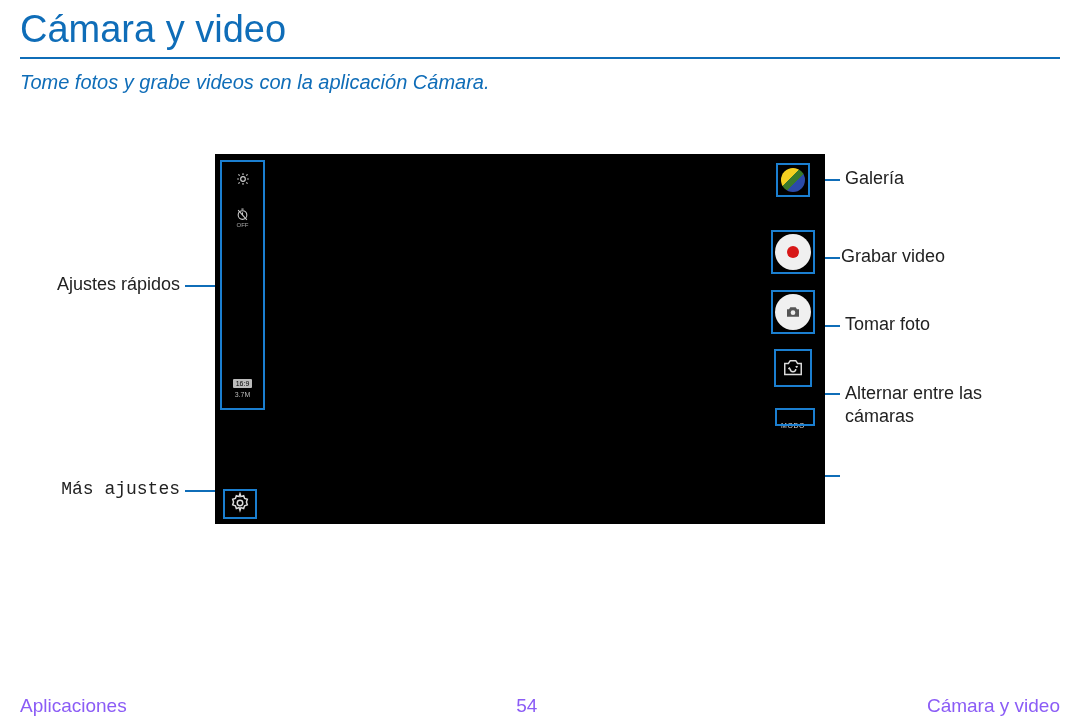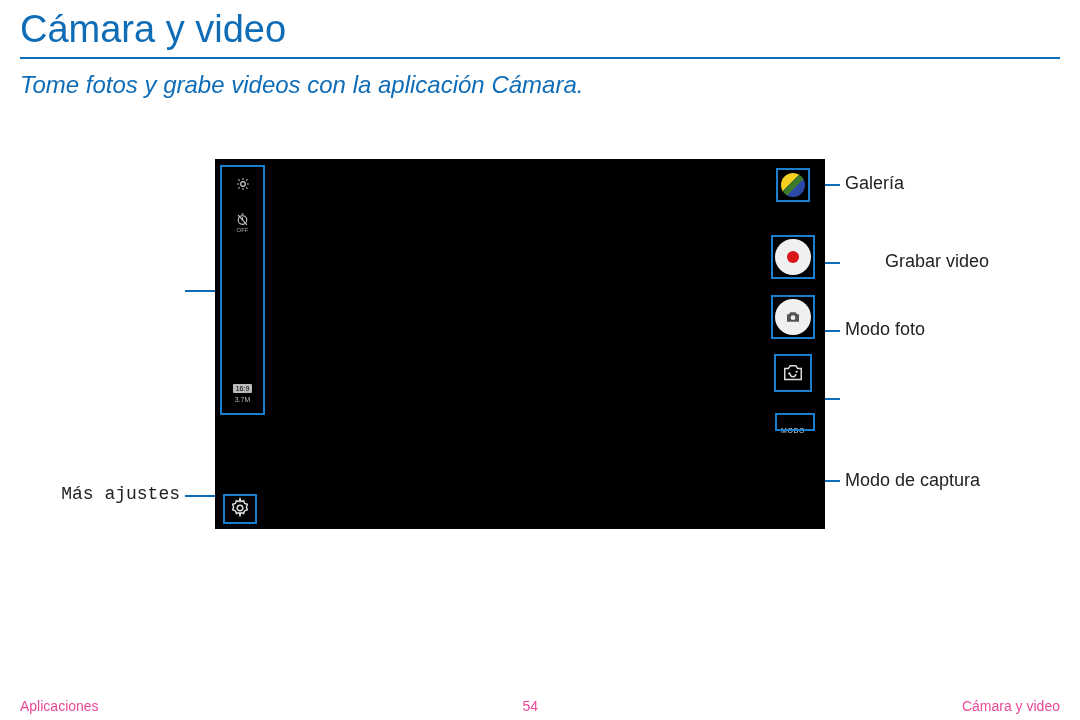--- a/index.html
+++ b/index.html
@@ -18,21 +18,21 @@
     font-size: 38px;
     font-weight: 400;
     color: #0f6db8;
   }
   .hr {
     height: 2px;
     background: #0f6db8;
     margin: 0 20px 12px 20px;
   }
   .subtitle {
-    font-size: 24px;
+    font-size: 20px;
     font-style: italic;
     color: #0f6db8;
     padding: 0 20px 30px 20px;
   }
   .diagram {
     position: relative;
     width: 100%;
     height: 460px;
   }
   .device {
@@ -171,52 +171,53 @@
   .footer {
     position: absolute;
     bottom: 0;
     left: 0;
     right: 0;
     height: 28px;
     display: flex;
     align-items: center;
     justify-content: space-between;
     padding: 0 20px;
-    font-size: 14px;
-    color: #ec4899;
+    font-size: 19px;
+    color: #8b5cf6;
   }
 </style>
 </head>
 <body>
 
 <div class="header">
   <div class="title">Cámara y video</div>
 </div>
 <div class="hr"></div>
 <div class="subtitle">Tome fotos y grabe videos con la aplicación Cámara.</div>
 
 <div class="diagram">
 
+  <div class="label label-left" style="left:20px; top:150px; width:160px;">Ajustes rápidos</div>
   <div class="leader" style="left:185px; top:161px; width:35px;"></div>
 
   <div class="label label-left" style="left:20px; top:355px; width:160px;font-family:Liberation Mono, monospace;">Más ajustes</div>
   <div class="leader" style="left:185px; top:366px; width:38px;"></div>
 
   <div class="label" style="left:845px; top:44px;">Galería</div>
   <div class="leader" style="left:815px; top:55px; width:25px;"></div>
 
-  <div class="label" style="left:885px; top:122px;">Grabar video</div>
+  <div class="label" style="left:841px; top:122px;">Grabar video</div>
   <div class="leader" style="left:815px; top:133px; width:25px;"></div>
 
-  <div class="label" style="left:845px; top:190px;">Modo foto</div>
+  <div class="label" style="left:845px; top:190px;">Tomar foto</div>
   <div class="leader" style="left:815px; top:201px; width:25px;"></div>
 
+  <div class="label" style="left:845px; top:258px; width:160px; line-height:1.25;">Alternar entre las cámaras</div>
   <div class="leader" style="left:815px; top:269px; width:25px;"></div>
 
-  <div class="label" style="left:845px; top:340px; width:160px; line-height:1.25;">Modo de captura</div>
   <div class="leader" style="left:815px; top:351px; width:25px;"></div>
 
   <div class="device">
 
     <div class="qs-box">
       <div class="qs-item">
         <svg width="14" height="14" viewBox="0 0 24 24" fill="none" stroke="#ccc" stroke-width="2">
           <circle cx="12" cy="12" r="4"></circle>
           <line x1="12" y1="2" x2="12" y2="5"></line>
             <line x1="12" y1="19" x2="12" y2="22"></line>

